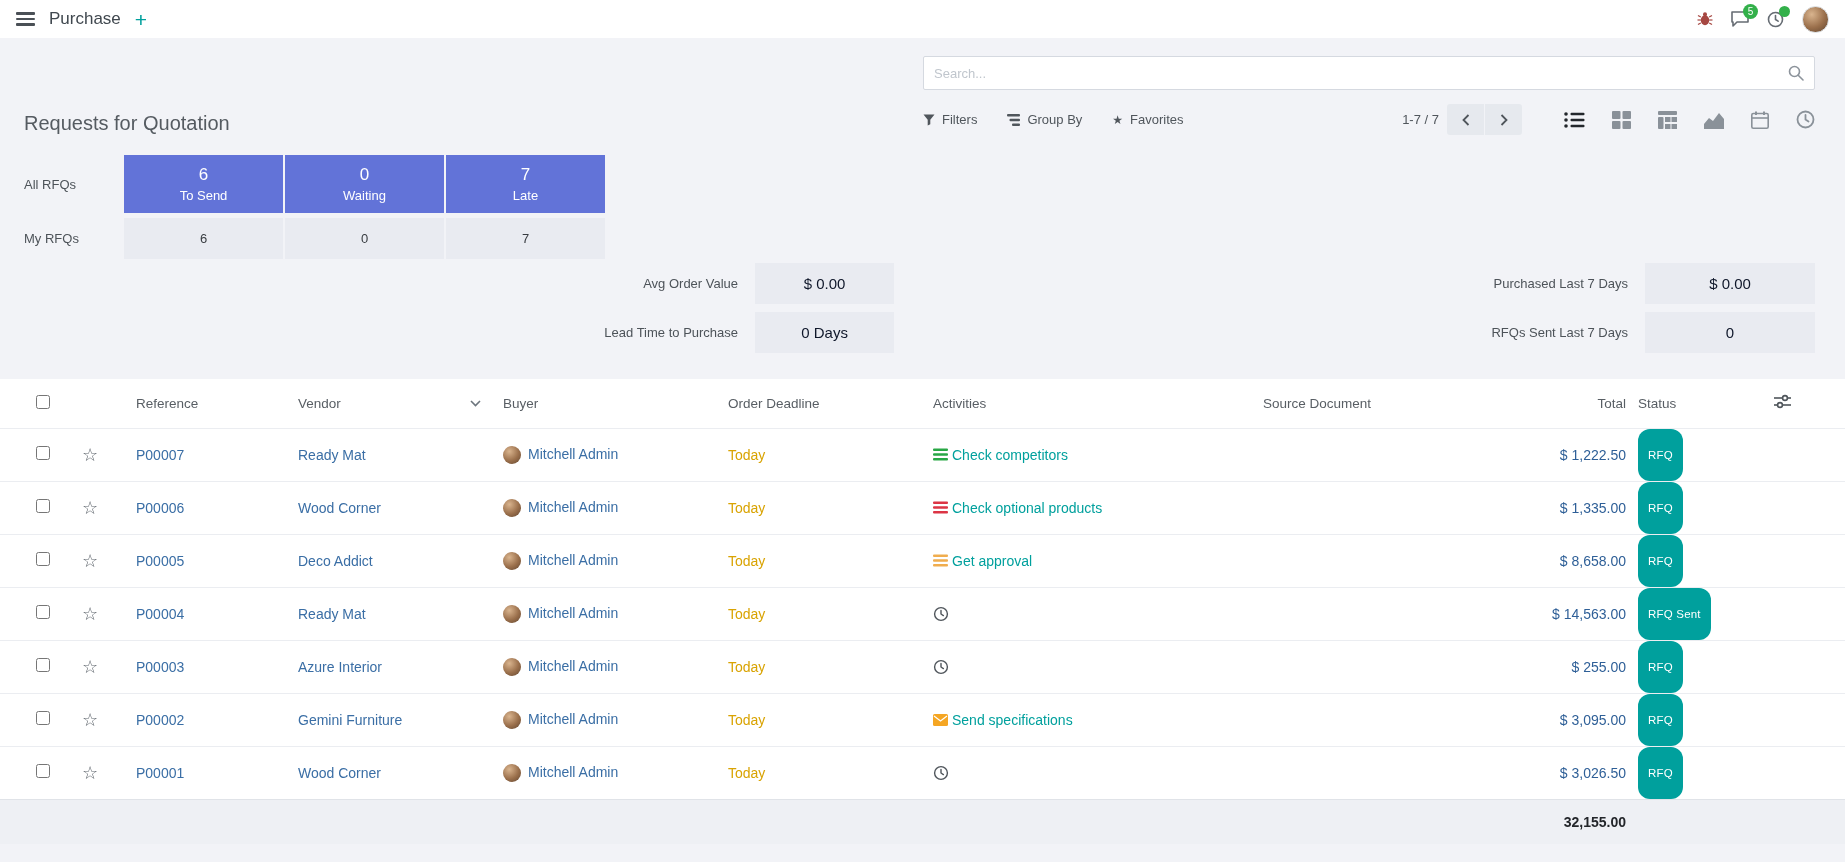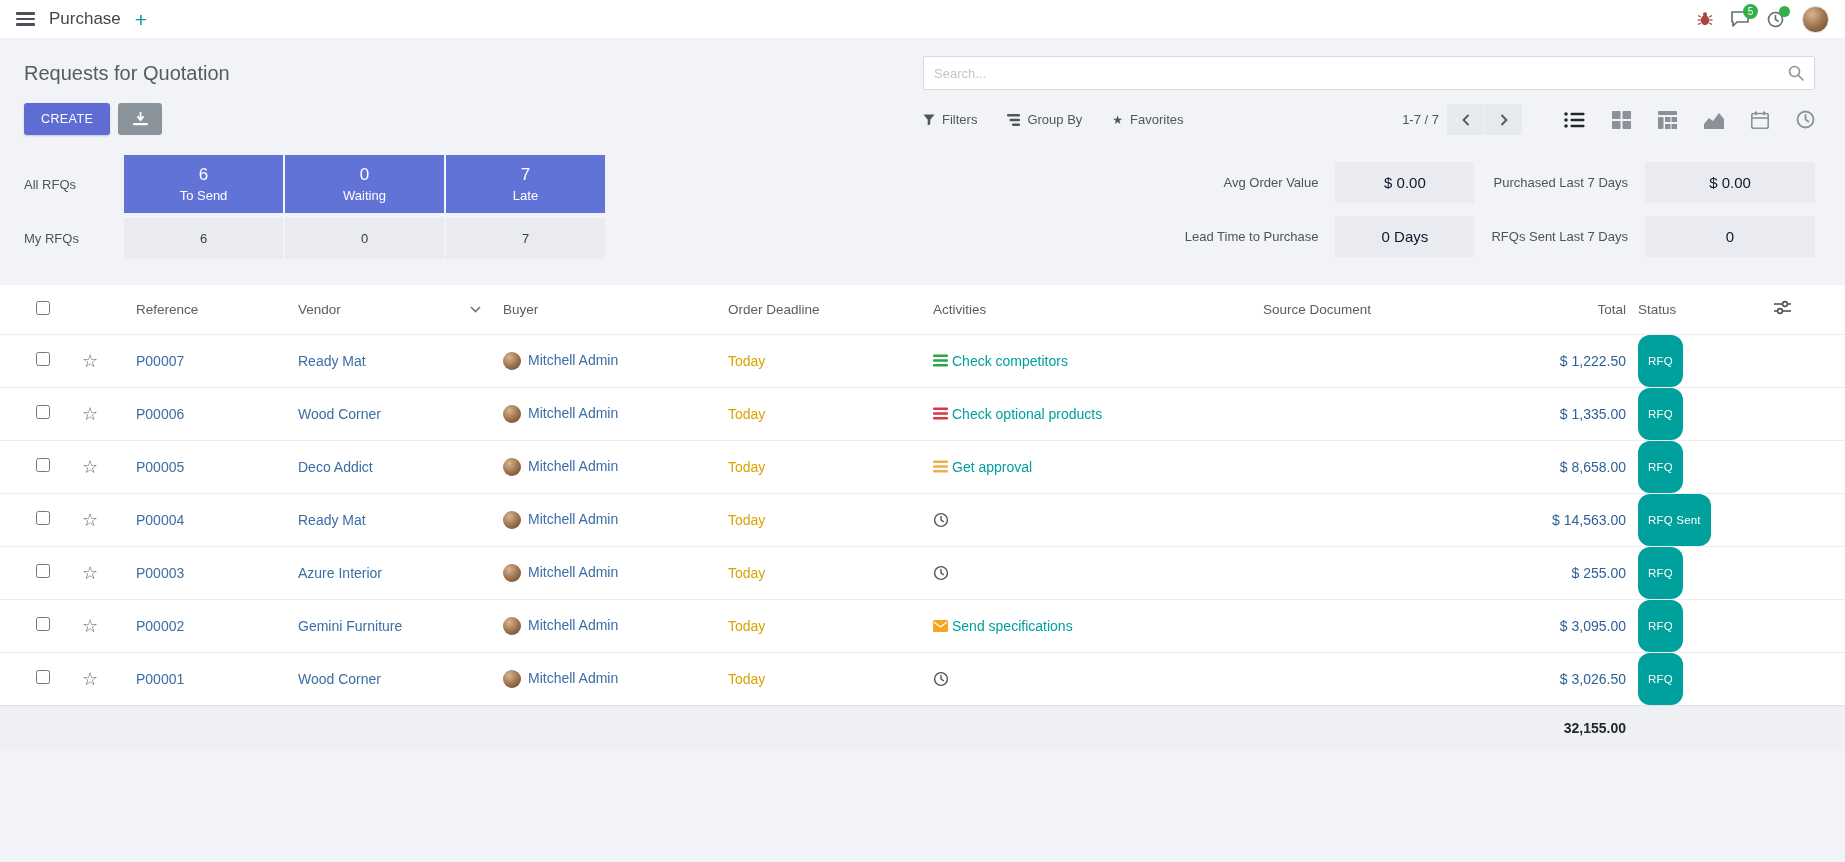--- a/index.html
+++ b/index.html
@@ -40,21 +40,21 @@
   .pager { display:flex; align-items:center; gap:8px; margin-left:auto; }
   .pager-text { font-size:13px; color:#50565c; }
   .pager-btns { display:flex; }
   .pager-btn { width:37px; height:31px; background:#e6e9ee; border:none; display:flex; align-items:center; justify-content:center; cursor:pointer; }
   .pager-btn.prev { border-radius:3px 0 0 3px; margin-right:1px; }
   .pager-btn.next { border-radius:0 3px 3px 0; }
   .views { display:flex; gap:27px; margin-left:42px; align-items:center; }
   .view-btn { background:none; border:none; cursor:pointer; display:flex; }
 
   
-  .dash { display:flex; justify-content:space-between; padding:4px 30px 26px 24px; }
+  .dash { display:flex; justify-content:space-between; padding:4px 30px 26px 24px;flex-direction:column; }
   .dash-left { display:grid; grid-template-columns:98px 159px 159px 159px; grid-template-rows:58px 41px; column-gap:2px; row-gap:5px; }
   .dash-row-label { font-size:13px; color:#4d5359; display:flex; align-items:center; }
   .dash-card { background:#6273d8; color:#fff; display:flex; flex-direction:column; align-items:center; justify-content:center; gap:3px; cursor:pointer; }
   .dash-card .count { font-size:17px; }
   .dash-card .lbl { font-size:13px; }
   .dash-mycell { background:#e9ebf1; display:flex; align-items:center; justify-content:center; font-size:13px; color:#383c41; cursor:pointer; }
   .dash-right { display:grid; grid-template-columns:auto 139px auto 170px; column-gap:17px; row-gap:8px; align-items:center; padding-top:4px; }
   .stat-label { font-size:13px; color:#4d5359; text-align:right; }
   .stat-value { background:#e9ebf1; height:41px; display:flex; align-items:center; justify-content:center; font-size:15px; color:#0f172a; }
 
@@ -129,31 +129,20 @@
         </svg>
       <span class="badge-dot"></span>
     </div>
     <div class="avatar"></div>
   </div>
 </header>
 
 <div class="cp">
   <div class="cp-left">
     <h1 class="page-title">Requests for Quotation</h1>
-    <div class="btn-row">
-      <button class="btn-create">CREATE</button>
-      <button class="btn-export">
-        <span>
-          <svg width="15" height="14" viewBox="0 0 15 14">
-              <path d="M7.5 0v7.2M4.4 4.4L7.5 8l3.1-3.6" stroke="#fff" stroke-width="1.8" fill="none"></path>
-              <rect y="11" width="15" height="2.2" rx="1" fill="#fff"></rect>
-            </svg>
-        </span>
-      </button>
-    </div>
   </div>
   <div class="cp-right">
     <div class="search-box">
       <input type="text" placeholder="Search..." style="">
       <button class="search-icon-btn">
         <svg width="16" height="16" viewBox="0 0 16 16">
             <circle cx="6.5" cy="6.5" r="5" fill="none" stroke="#8c939b" stroke-width="1.6"></circle>
             <line x1="10.2" y1="10.2" x2="15" y2="15" stroke="#8c939b" stroke-width="1.6" stroke-linecap="round"></line>
           </svg>
       </button>

